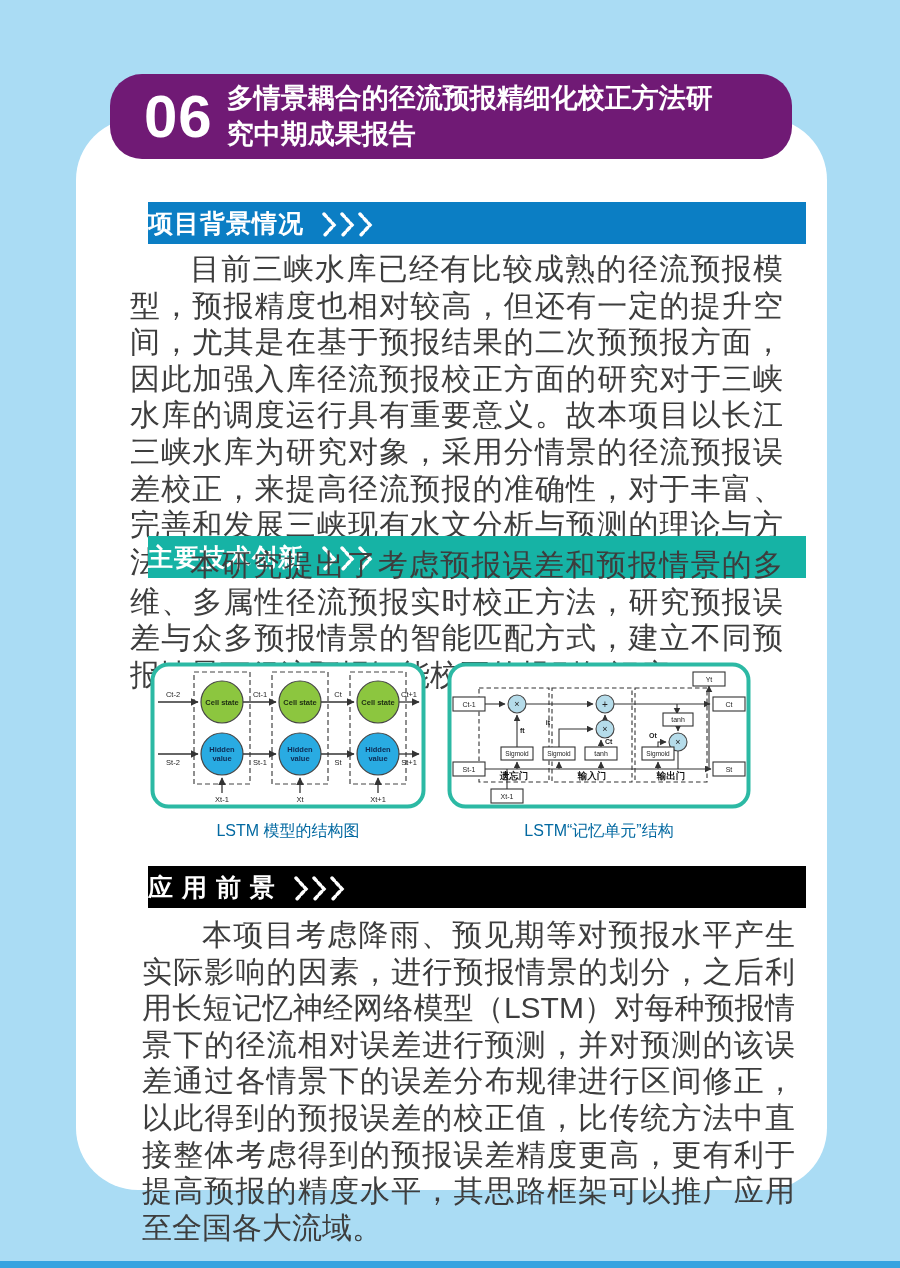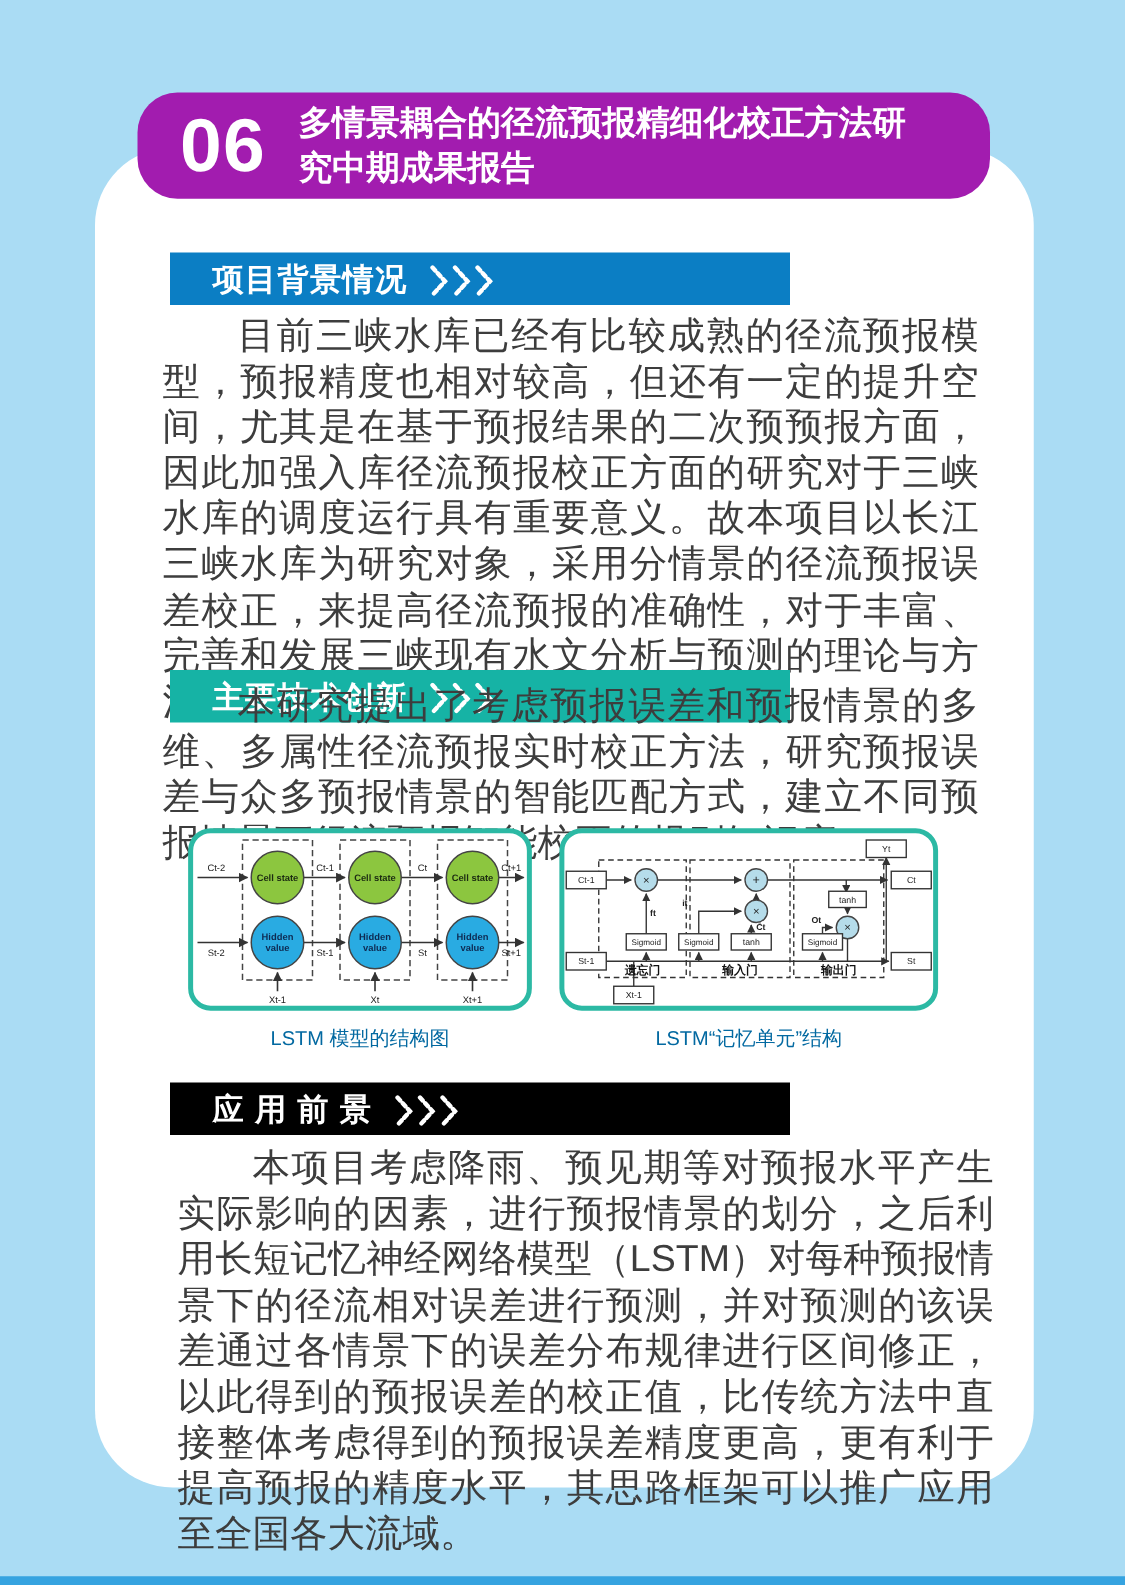--- a/index.html
+++ b/index.html
@@ -7,31 +7,31 @@
     width:900px;height:1268px;position:relative;overflow:hidden;
     background:#aadcf4;
     font-family:"Liberation Sans","DejaVu Sans",sans-serif;
   }
   .card{
     position:absolute;left:76px;top:118px;width:751px;height:1072px;
     background:#ffffff;border-radius:62px;
   }
   .badge{
     position:absolute;left:110px;top:74px;width:682px;height:85px;
-    background:#a21caf;border-radius:32px;display:flex;align-items:center;z-index:2;
+    background:#701a75;border-radius:32px;display:flex;align-items:center;z-index:2;
   }
   .badge-number{
     color:#fff;font-size:60px;font-weight:bold;line-height:1;margin-left:34px;letter-spacing:1px;
   }
   .badge-title{
-    color:#fff;font-size:27px;font-weight:bold;line-height:1.3;margin-left:26px;width:508px;
+    color:#fff;font-size:27px;font-weight:bold;line-height:1.3;margin-left:14px;width:508px;
   }
   .bar{
-    position:absolute;left:136px;width:496px;height:42px;z-index:2;
-    display:flex;align-items:center;box-sizing:border-box;padding-left:34px;
+    position:absolute;left:148px;width:658px;height:42px;z-index:2;
+    display:flex;align-items:center;box-sizing:border-box;
     color:#fff;font-size:25px;font-weight:bold;letter-spacing:1px;
   }
   .bar1{top:202px;background:#0b7ec4;}
   .bar2{top:494px;background:#16b3a5;margin-top:42px;}
   .bar3{top:866px;background:#000000;}
   .chev{margin-left:18px;margin-top:3px;}
   .para{
     position:absolute;left:130px;width:653px;z-index:2;
     font-size:30px;line-height:36.6px;color:#3d3d3d;
     text-align:justify;text-indent:2em;

